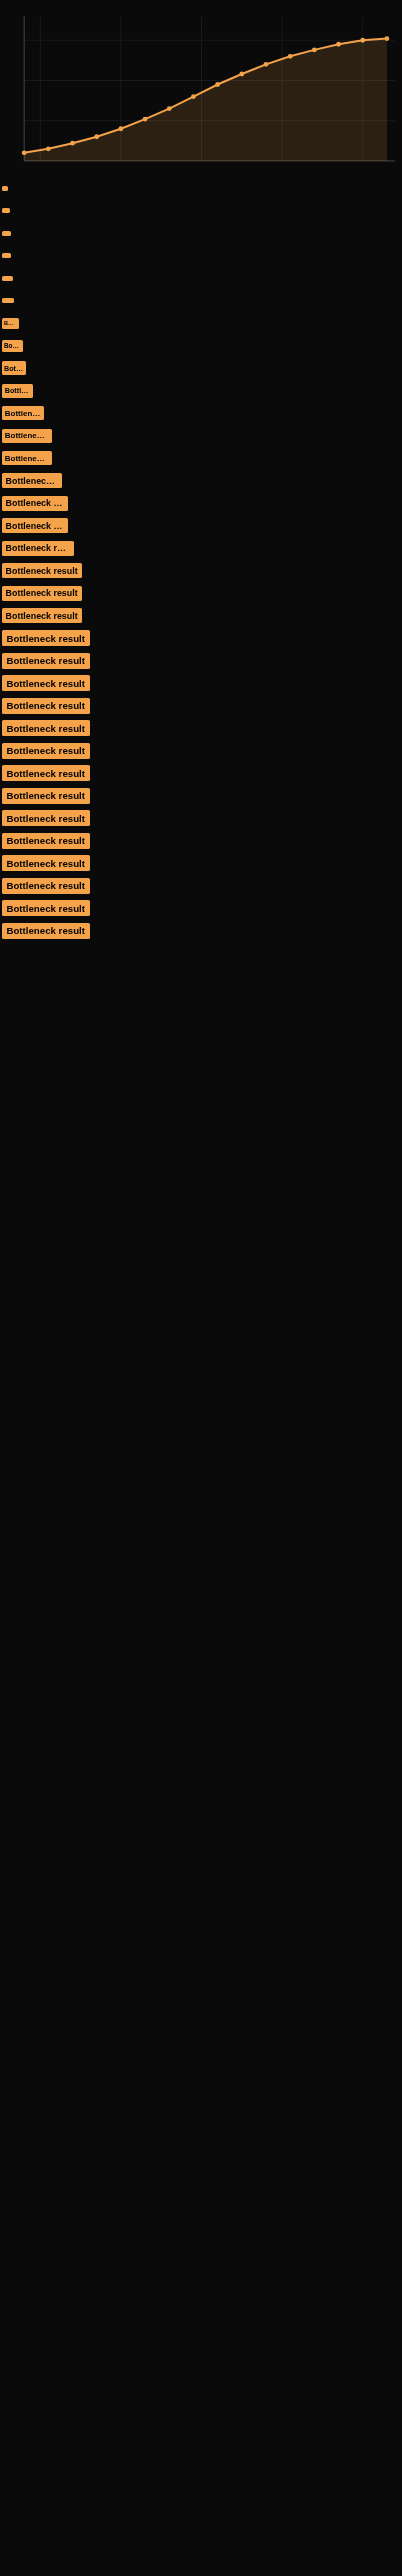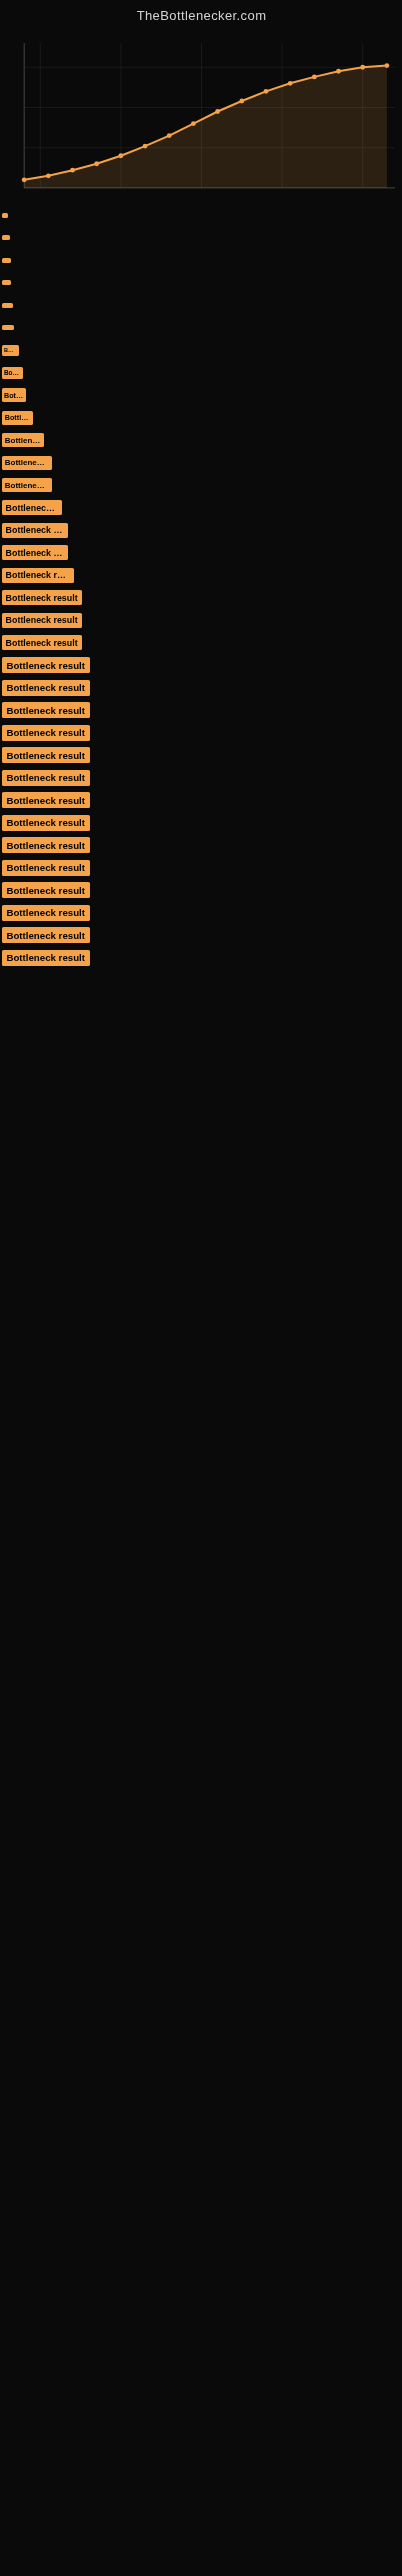--- a/index.html
+++ b/index.html
@@ -92,21 +92,20 @@
     .item-30 .bottleneck-label { max-width: 137px; font-size: 9.7px; padding: 2.4px 4.8px; }
     .item-31 .bottleneck-label { max-width: 145px; font-size: 9.7px; padding: 2.4px 4.8px; }
     .item-32 .bottleneck-label { max-width: 149px; font-size: 9.7px; padding: 2.4px 4.8px; }
     .item-33 .bottleneck-label { max-width: 153px; font-size: 9.7px; padding: 2.4px 4.8px; }
     .item-34 .bottleneck-label { max-width: 157px; font-size: 9.7px; padding: 2.4px 4.8px; }
   </style>
 </head>
 <body>
 
 <div class="page-container">
-  <div class="site-title">TheBottlenecker.com</div>
 
   <div class="chart-area">
     <svg class="chart-svg" viewBox="0 0 500 220" preserveAspectRatio="none">
 
       <rect width="500" height="220" fill="#0a0a0a"></rect>
 
       <line x1="50" y1="20" x2="50" y2="200" stroke="#333" stroke-width="0.5"></line>
       <line x1="150" y1="20" x2="150" y2="200" stroke="#333" stroke-width="0.5"></line>
       <line x1="250" y1="20" x2="250" y2="200" stroke="#333" stroke-width="0.5"></line>
       <line x1="350" y1="20" x2="350" y2="200" stroke="#333" stroke-width="0.5"></line>

